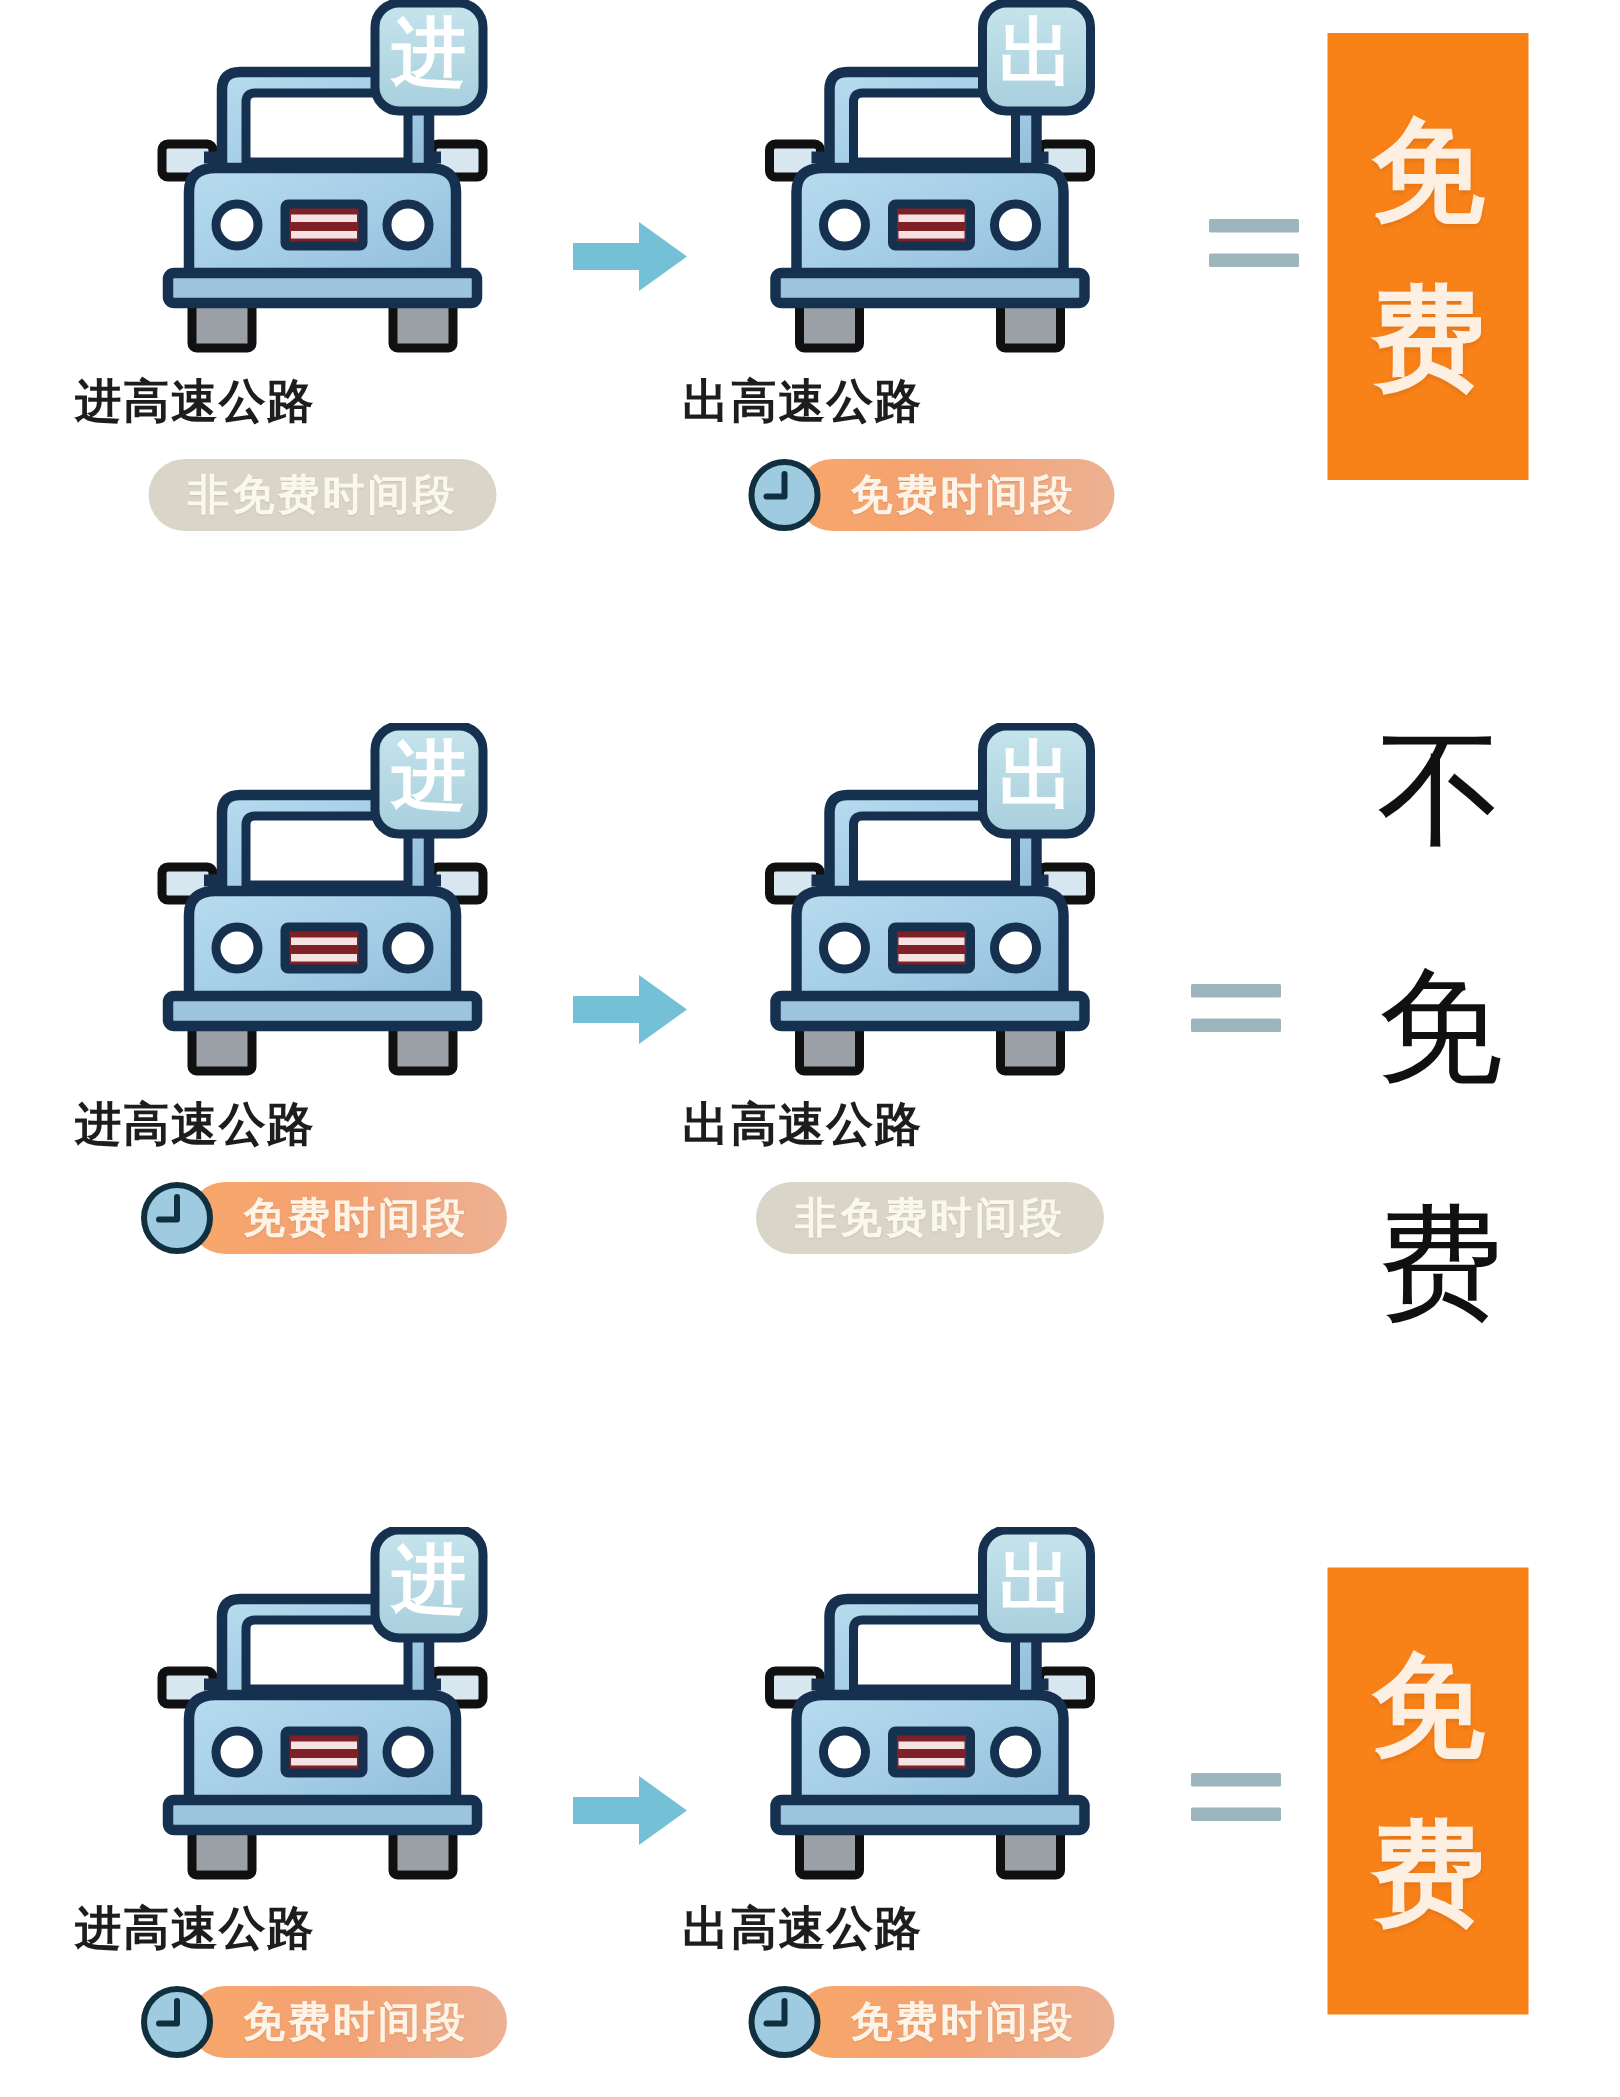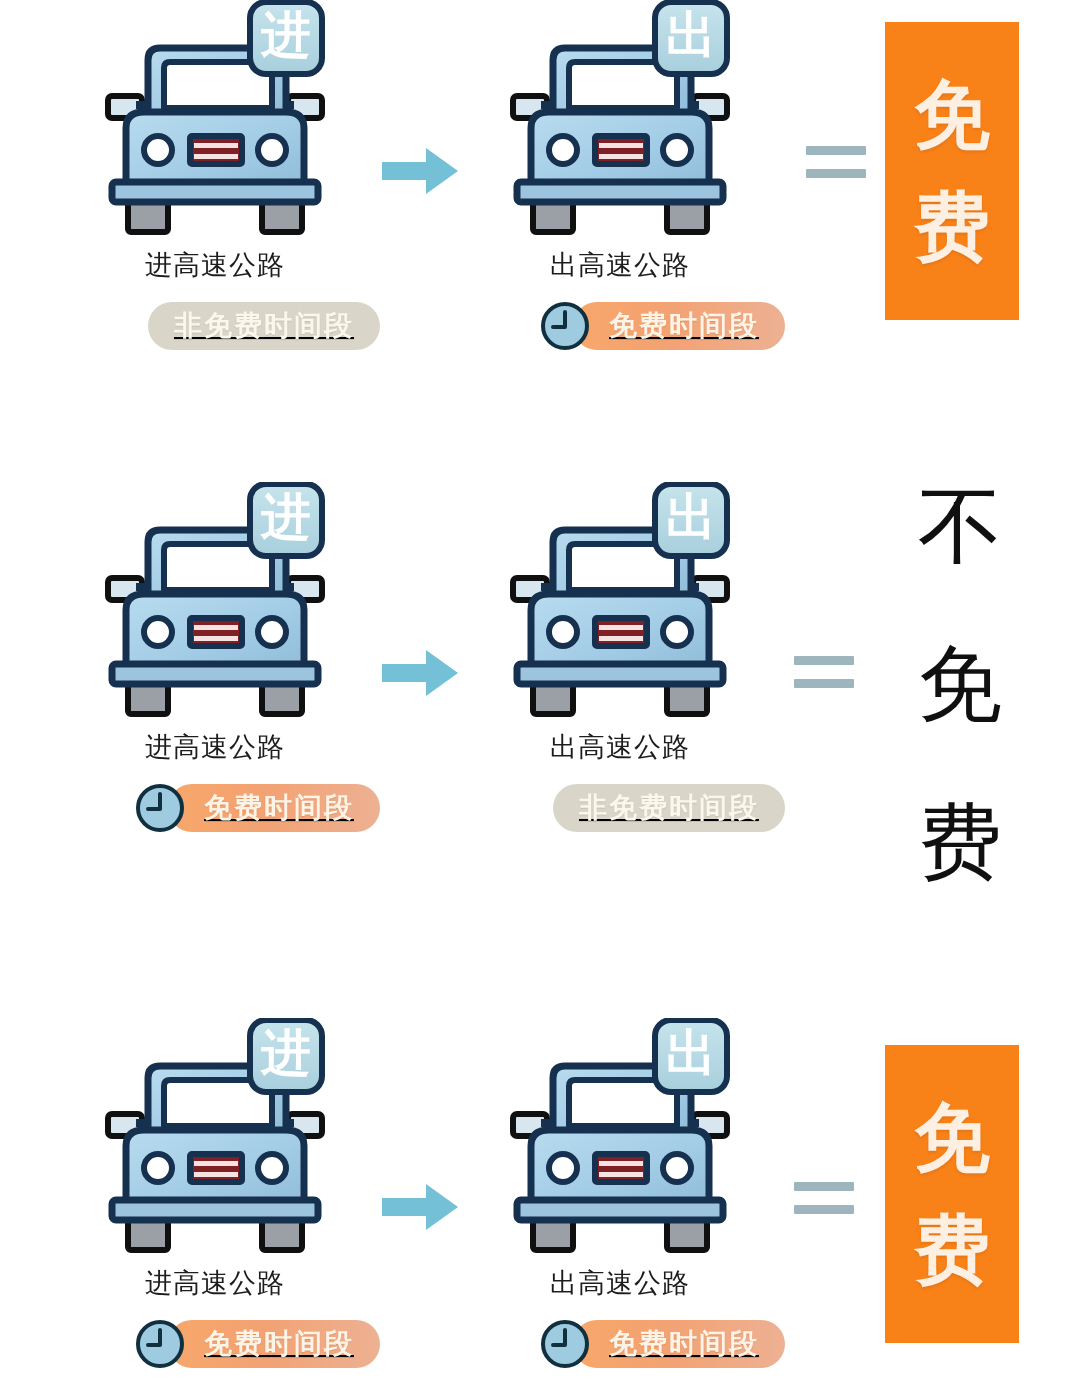--- a/index.html
+++ b/index.html
@@ -41,38 +41,37 @@
   .car-wrap {
     position: relative;
     width: 250px;
     height: 250px;
     margin: 0 auto;
   }
   .car-wrap svg { display: block; width: 250px; height: 250px; }
 
   
   .road-label {
-    text-align: center;
-    font-size: 27px;
-    font-weight: 400;
+    text-align: left;
+    font-size: 31px;
+    font-weight: 700;
     color: #1d1d1f;
     letter-spacing: 1px;
     line-height: 1;
     margin-top: 2px;
   }
 
   
   .badge-row {
     position: relative;
     height: 58px;
     margin-top: 18px;
     display: flex;
     align-items: center;
-    justify-content: flex-end;
-    text-decoration: underline;
+    justify-content: center;
   }
   .badge-inner {
     position: relative;
     display: inline-flex;
     align-items: center;
     height: 48px;
   }
   .clock-icon {
     position: relative;
     z-index: 3;

